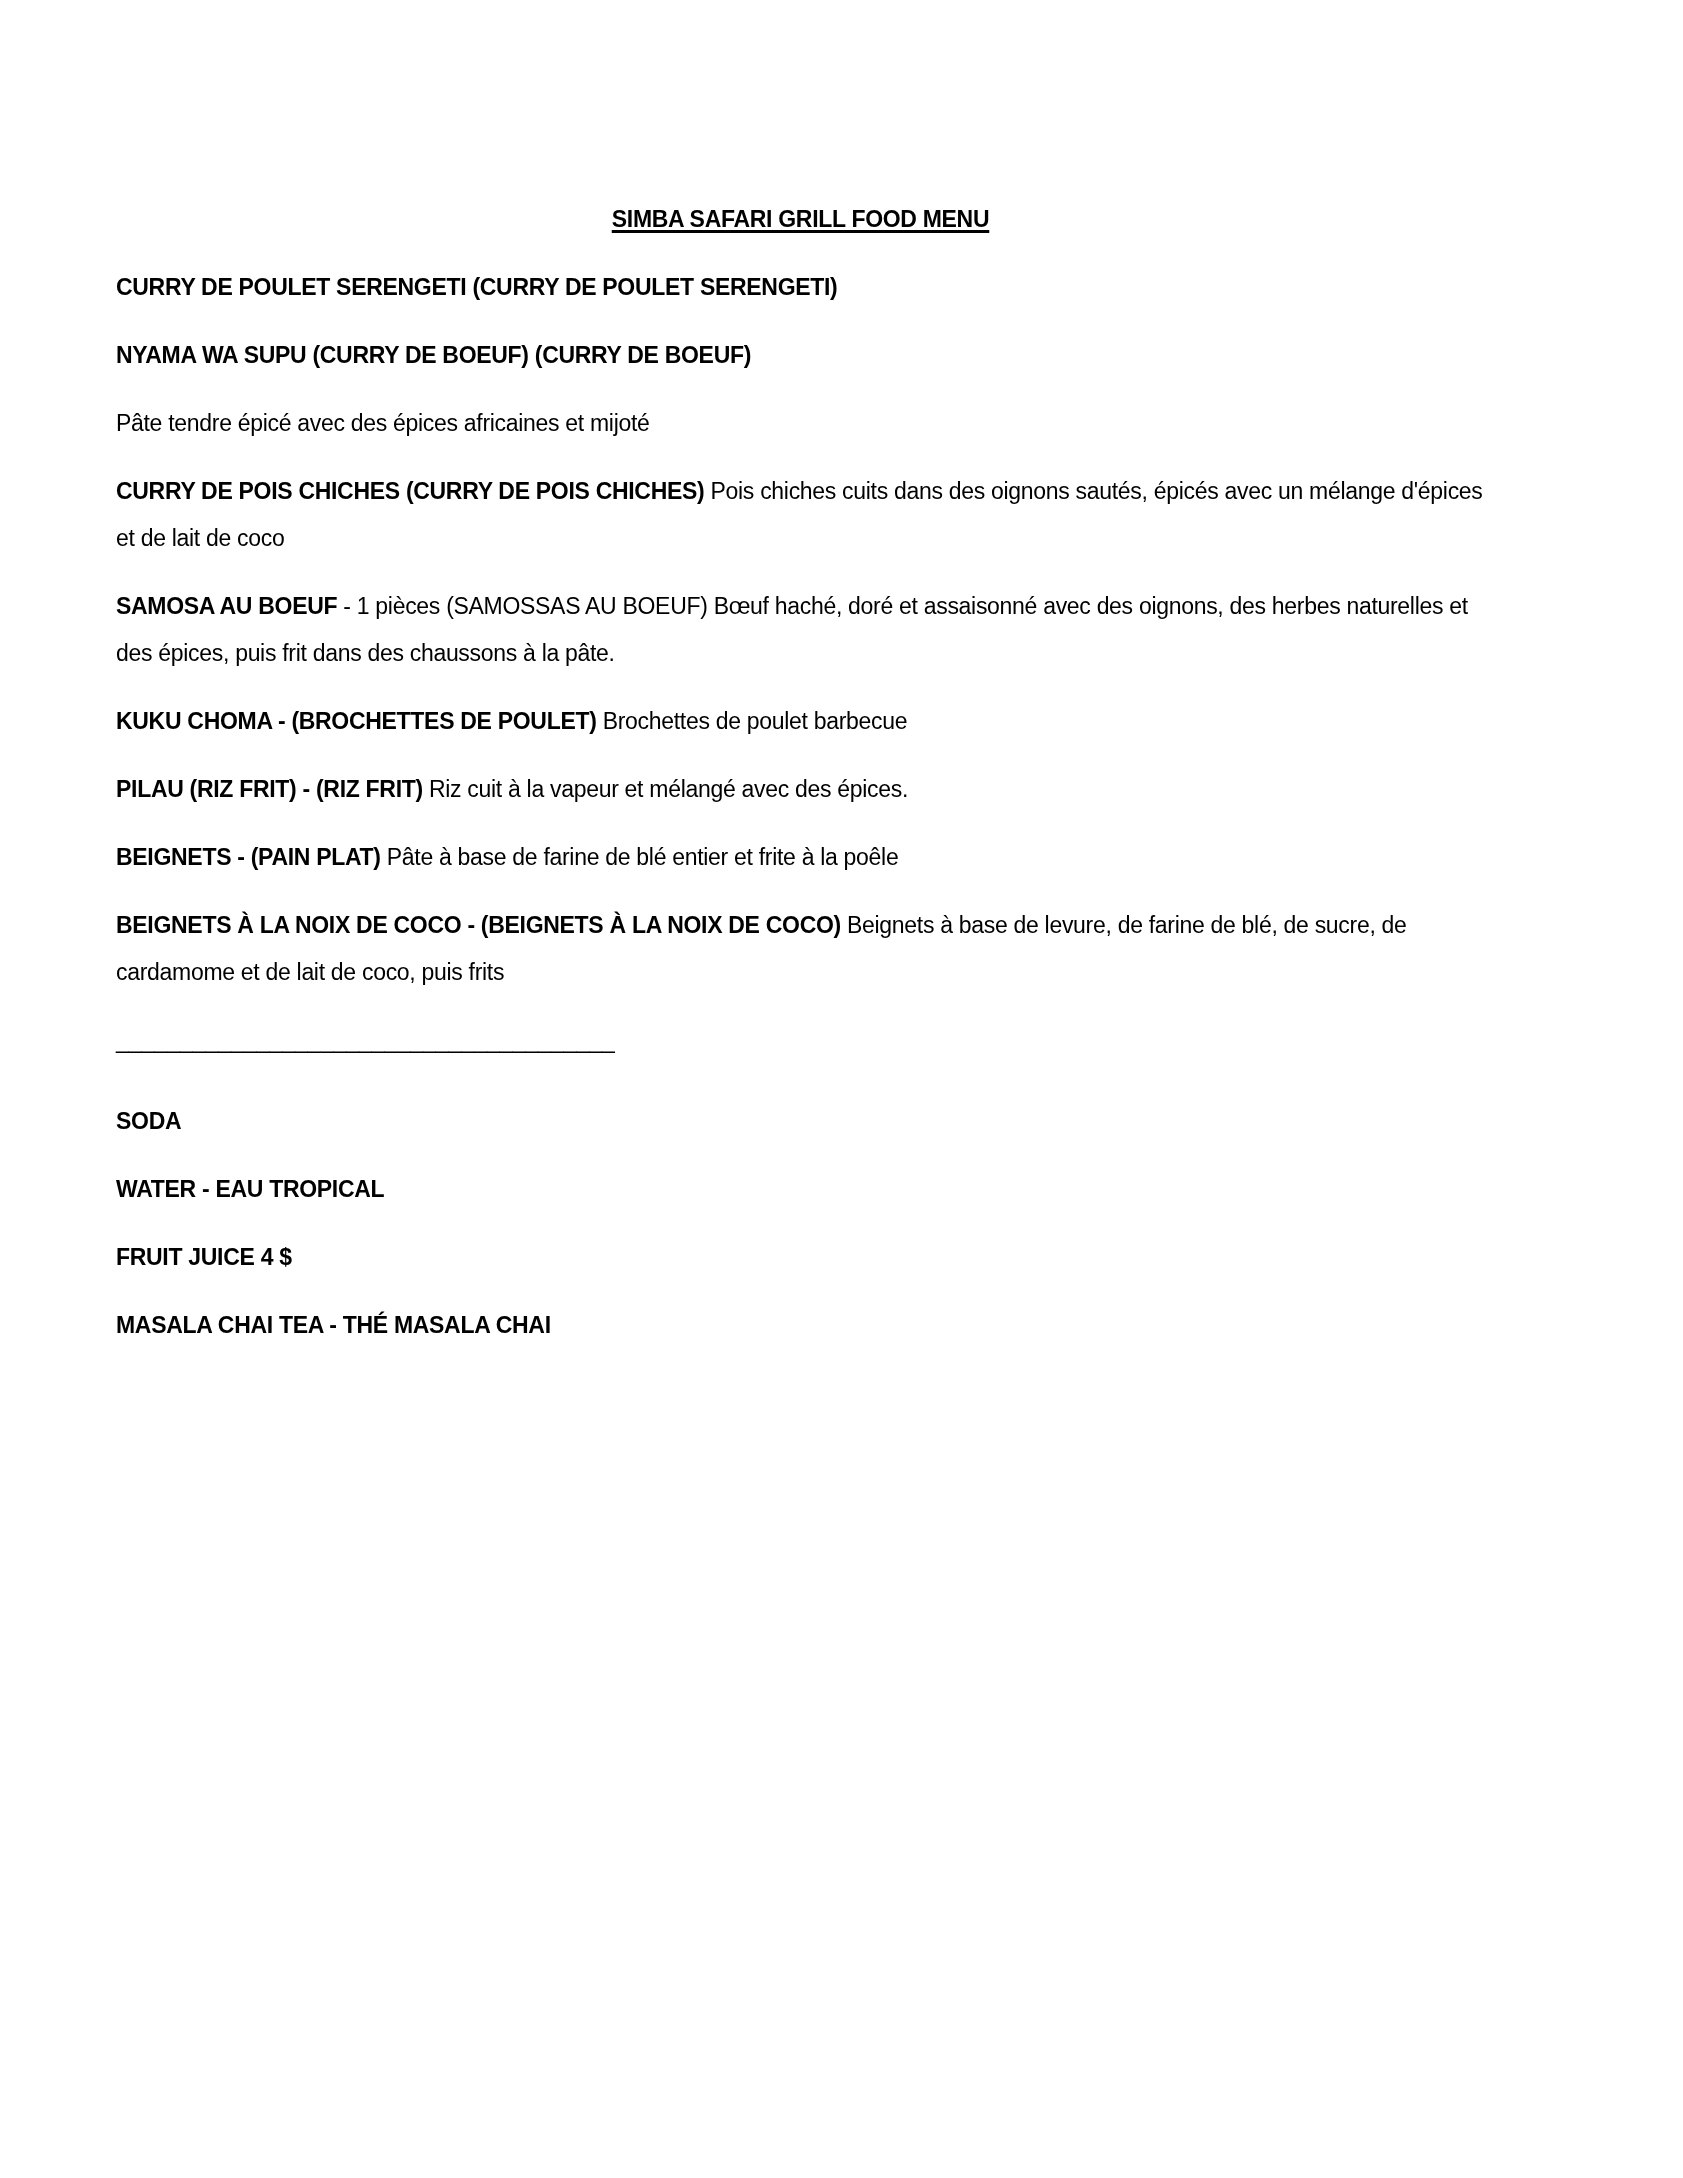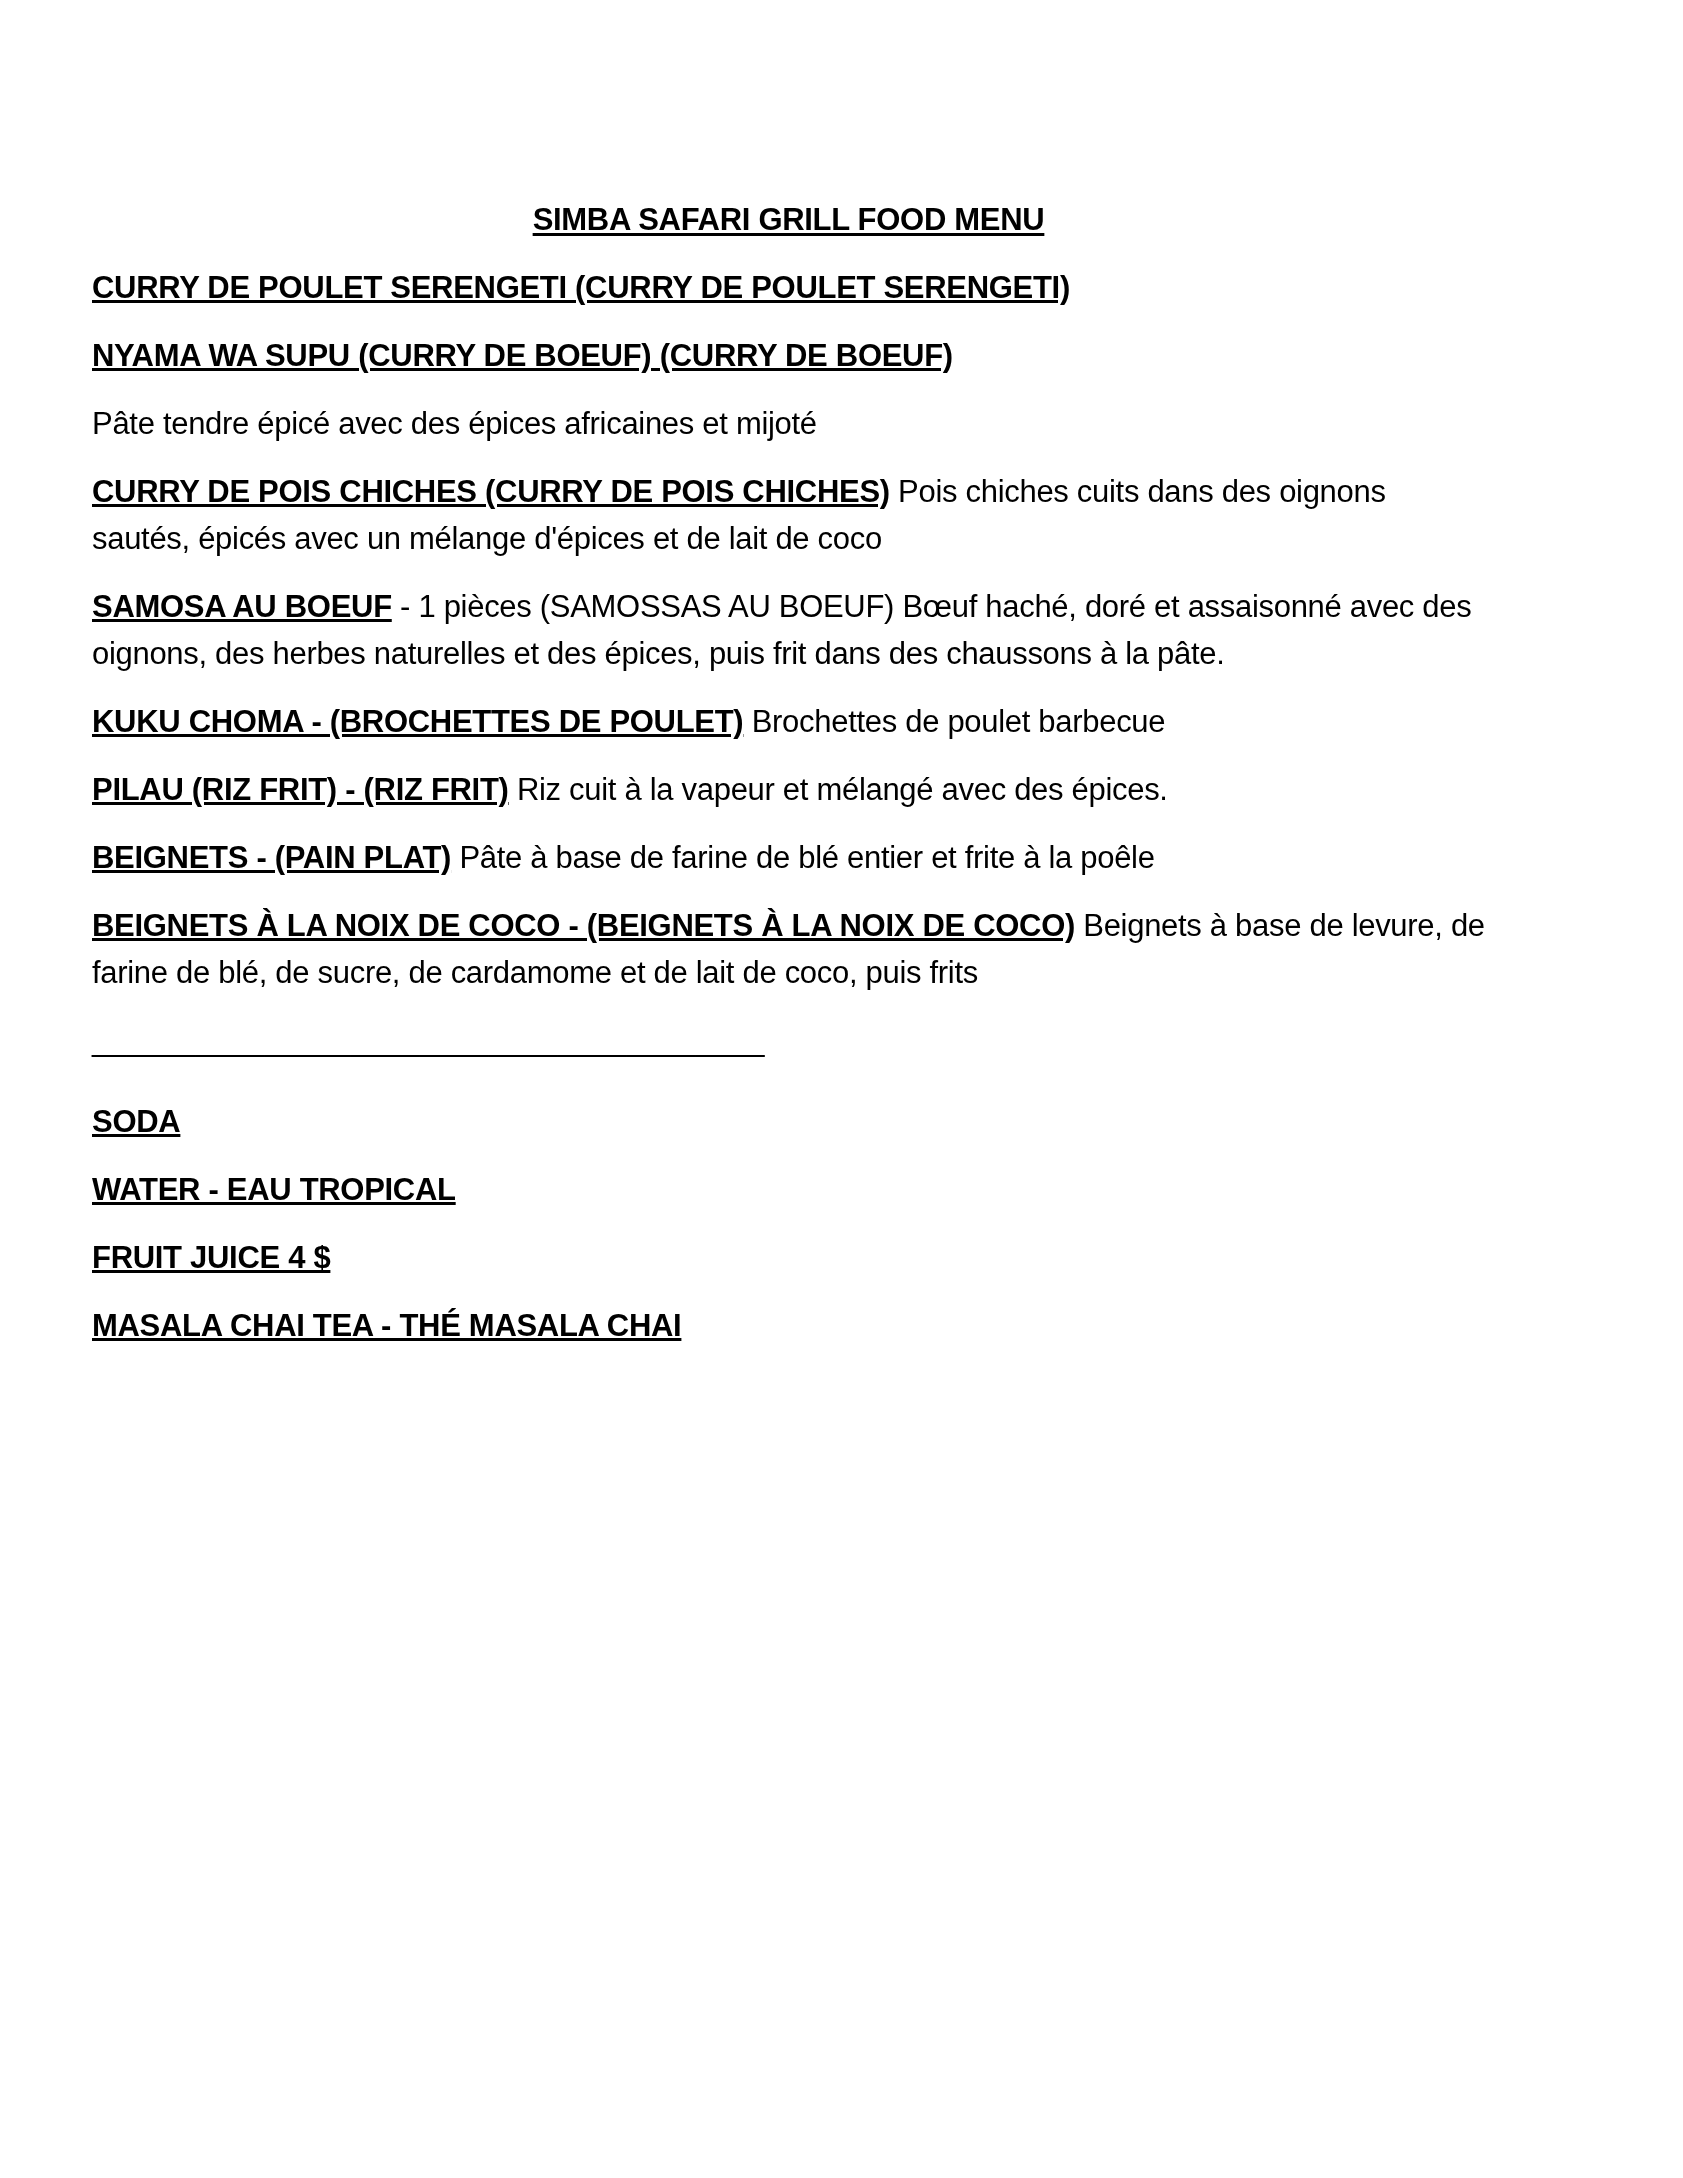--- a/index.html
+++ b/index.html
@@ -6,44 +6,43 @@
     margin: 0;
     padding: 0;
     background: #ffffff;
   }
   .doc {
     position: relative;
     width: 1683px;
     height: 2178px;
     background: #ffffff;
     box-sizing: border-box;
-    padding: 196px 198px 0 92px;
+    padding: 196px 198px 0 116px;
     color: #000000;
     font-family: "Liberation Sans", sans-serif;
-    font-size: 31px;
+    font-size: 23px;
     line-height: 47px;
     letter-spacing: -0.3px;
     overflow: hidden;
   }
   .para {
     margin: 0 0 21px 0;
     white-space: pre-wrap;
   }
   .title-para {
     text-align: center;
     font-weight: 700;
   }
   .title-underline {
     text-decoration: underline;
     text-decoration-thickness: 3px;
     text-underline-offset: 3px;
   }
   .bold {
     font-weight: 700;
-    text-decoration: underline;
   }
   .divider-para {
     letter-spacing: 0;
   }
   .drink-first {
     margin-top: 34px;
   }
 </style>
 </head>
 <body>

